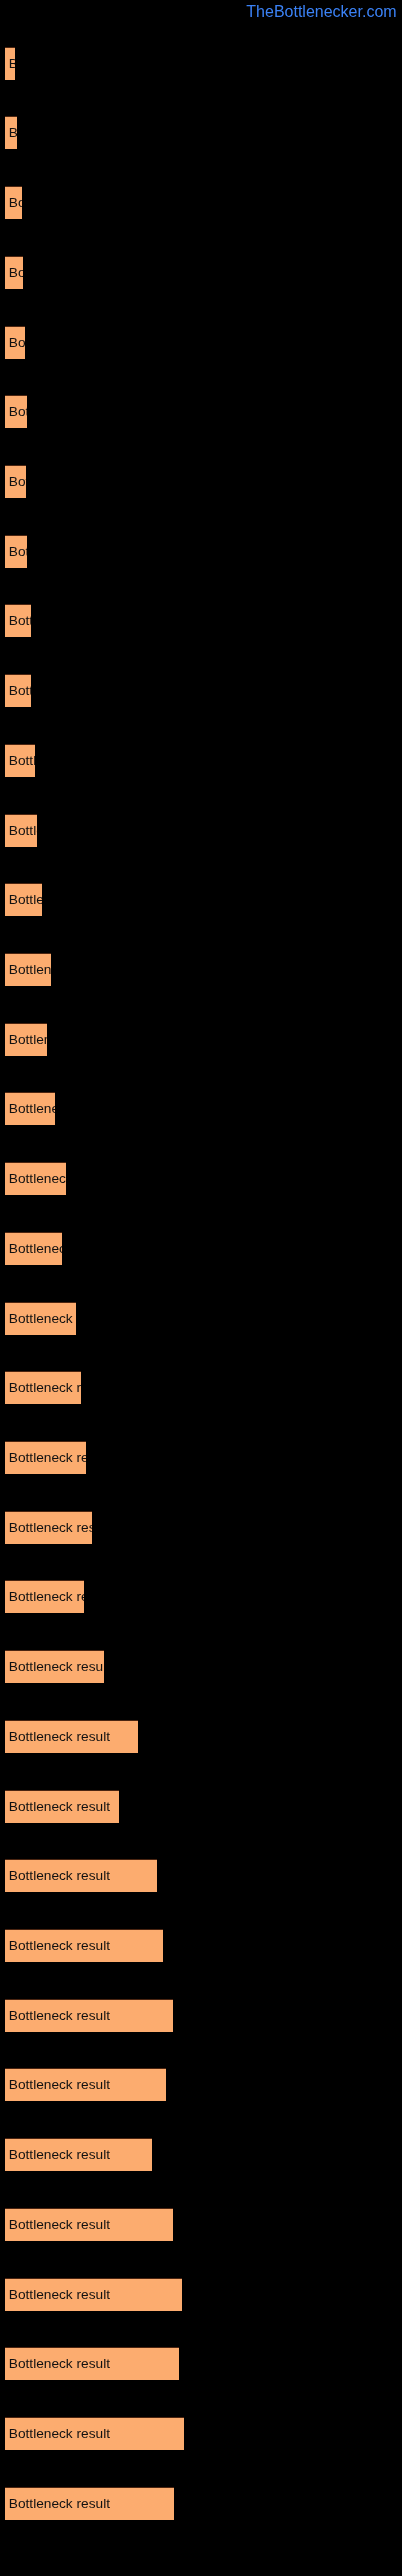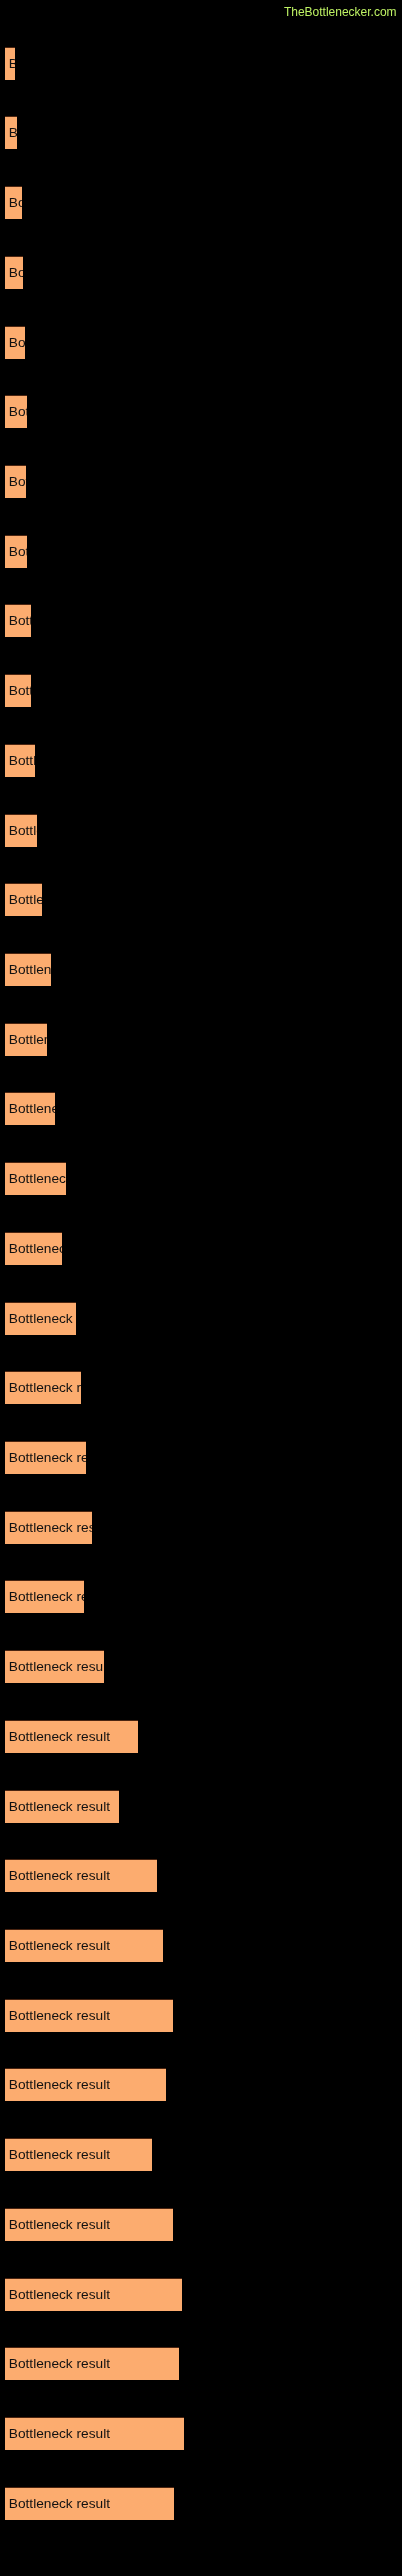--- a/index.html
+++ b/index.html
@@ -21,22 +21,22 @@
     left: 0;
     width: 403px;
     height: 24px;
     box-sizing: border-box;
     padding-right: 6.4px;
     display: flex;
     align-items: center;
     justify-content: flex-end;
   }
   .site-title {
-    color: #bef264;
-    font-size: 12px;
+    color: #3b82f6;
+    font-size: 16px;
     font-family: "Liberation Sans", sans-serif;
     letter-spacing: 0px;
     white-space: nowrap;
   }
 
   .chart-area {
     position: absolute;
     top: 0;
     left: 0;
     width: 403px;

